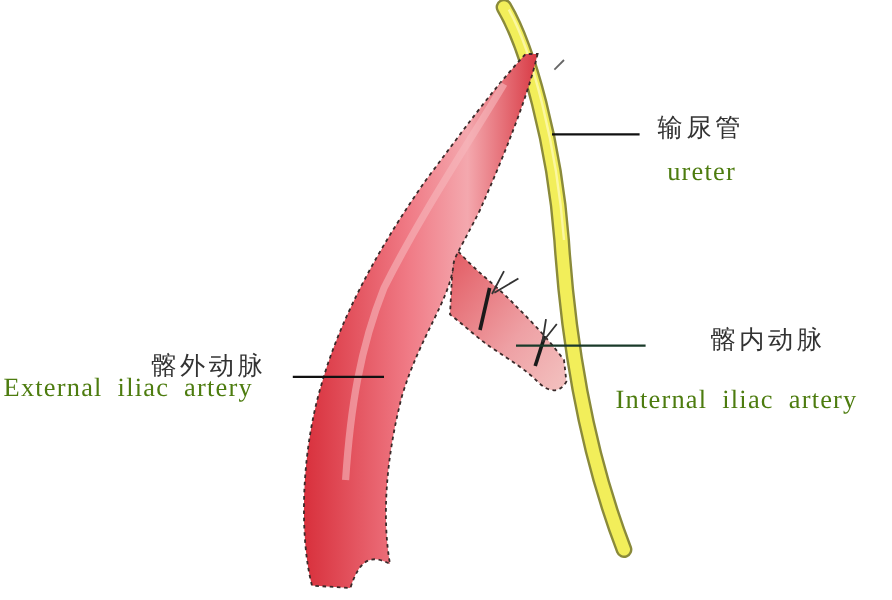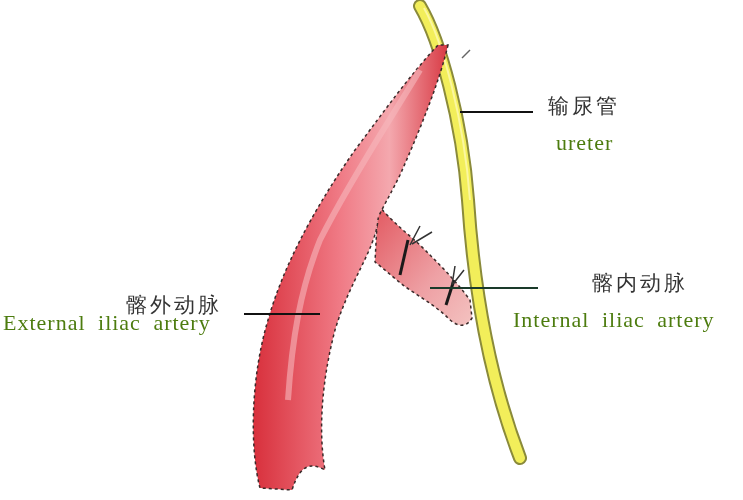--- a/index.html
+++ b/index.html
@@ -52,16 +52,16 @@
     <line x1="460" y1="112" x2="533" y2="112" stroke="#111" stroke-width="1.8"></line>
     <line x1="430" y1="288" x2="538" y2="288" stroke="#1a3a2a" stroke-width="1.8"></line>
     <line x1="244" y1="314" x2="320" y2="314" stroke="#111" stroke-width="1.8"></line>
   </svg>
 </div>
 
 <div class="label zh" style="left:548px; top:96px;">输尿管</div>
 <div class="label en" style="left:556px; top:132px;">ureter</div>
 
 <div class="label zh" style="left:592px; top:273px;">髂内动脉</div>
-<div class="label en" style="left:513px; top:309px;">Internal iliac artery</div>
+<div class="label en" style="left:513px; top:322px;">Internal iliac artery</div>
 
 <div class="label zh" style="left:126px; top:295px;">髂外动脉</div>
 <div class="label en" style="left:3px; top:312px;">External iliac artery</div>
 
 </body></html>

